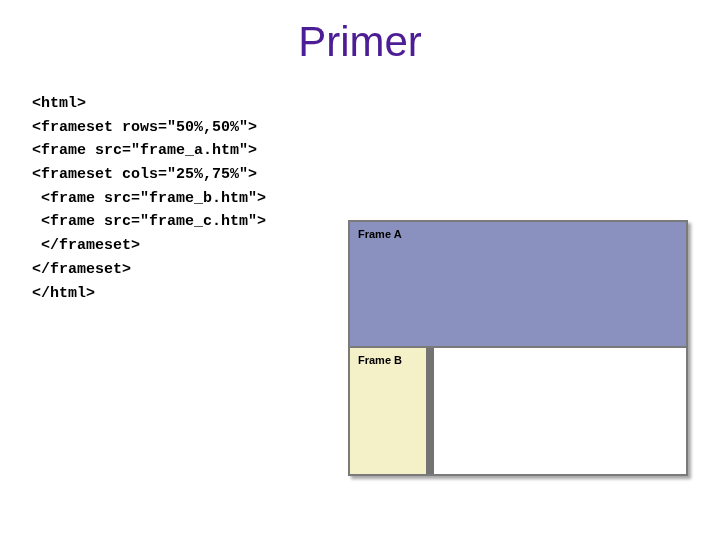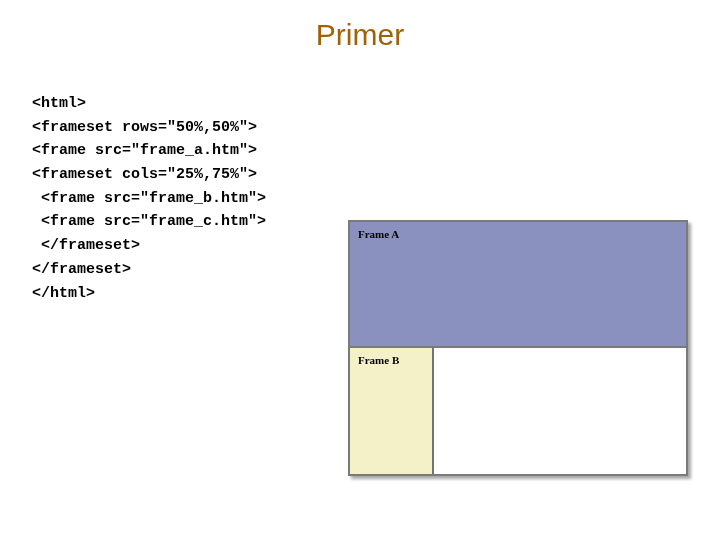--- a/index.html
+++ b/index.html
@@ -1,25 +1,25 @@
 <!DOCTYPE html>
 <html><head>
 <meta charset="utf-8">
 <style>
   * { box-sizing: border-box; margin: 0; padding: 0; }
   html, body { width: 720px; height: 540px; background: #ffffff; font-family: Arial, Helvetica, sans-serif; }
   .slide { position: relative; width: 720px; height: 540px; }
-  .title { position: absolute; top: 18px; left: 0; width: 720px; text-align: center; font-size: 30px; font-family: Arial, sans-serif; color: #a16207; }
+  .title { position: absolute; top: 18px; left: 0; width: 720px; text-align: center; font-size: 42px; font-family: Arial, sans-serif; color: #4c1d95; }
   .code { position: absolute; top: 92px; left: 32px; font-family: "Courier New", Courier, monospace; font-size: 15px; font-weight: bold; line-height: 1.58; white-space: pre; color: #000; }
   .demo { position: absolute; top: 220px; left: 348px; width: 340px; height: 256px; border: 2px solid #7a7a7a; box-shadow: 3px 3px 3px rgba(0,0,0,0.35); background: #fff; }
   .frame-a { position: absolute; top: 0; left: 0; width: 100%; height: 50%; background: #8b91bf; border-bottom: 2px solid #7a7a7a; }
   .bottom { position: absolute; top: 50%; left: 0; width: 100%; height: 50%; }
-  .frame-b { position: absolute; top: 0; left: 0; width: 25%; height: 100%; background: #f4f0c8; border-right: 2px solid #737373; }
+  .frame-b { position: absolute; top: 0; left: 0; width: 25%; height: 100%; background: #f4f0c8; border-right: 8px solid #737373; }
   .frame-c { position: absolute; top: 0; left: 25%; width: 75%; height: 100%; background: #f4f0c8; }
-  .frame-label { position: absolute; top: 6px; left: 8px; font-family: Liberation Serif, serif; font-size: 11px; font-weight: bold; color: #000; }
+  .frame-label { position: absolute; top: 6px; left: 8px; font-family: Liberation Sans, sans-serif; font-size: 11px; font-weight: bold; color: #000; }
 </style>
 </head>
 <body>
 
 <div class="slide">
   <div class="title">Primer</div>
 
   <div class="code"><span>&lt;html&gt;</span>
 <span>&lt;frameset rows="50%,50%"&gt;</span>
 <span>&lt;frame src="frame_a.htm"&gt;</span>

